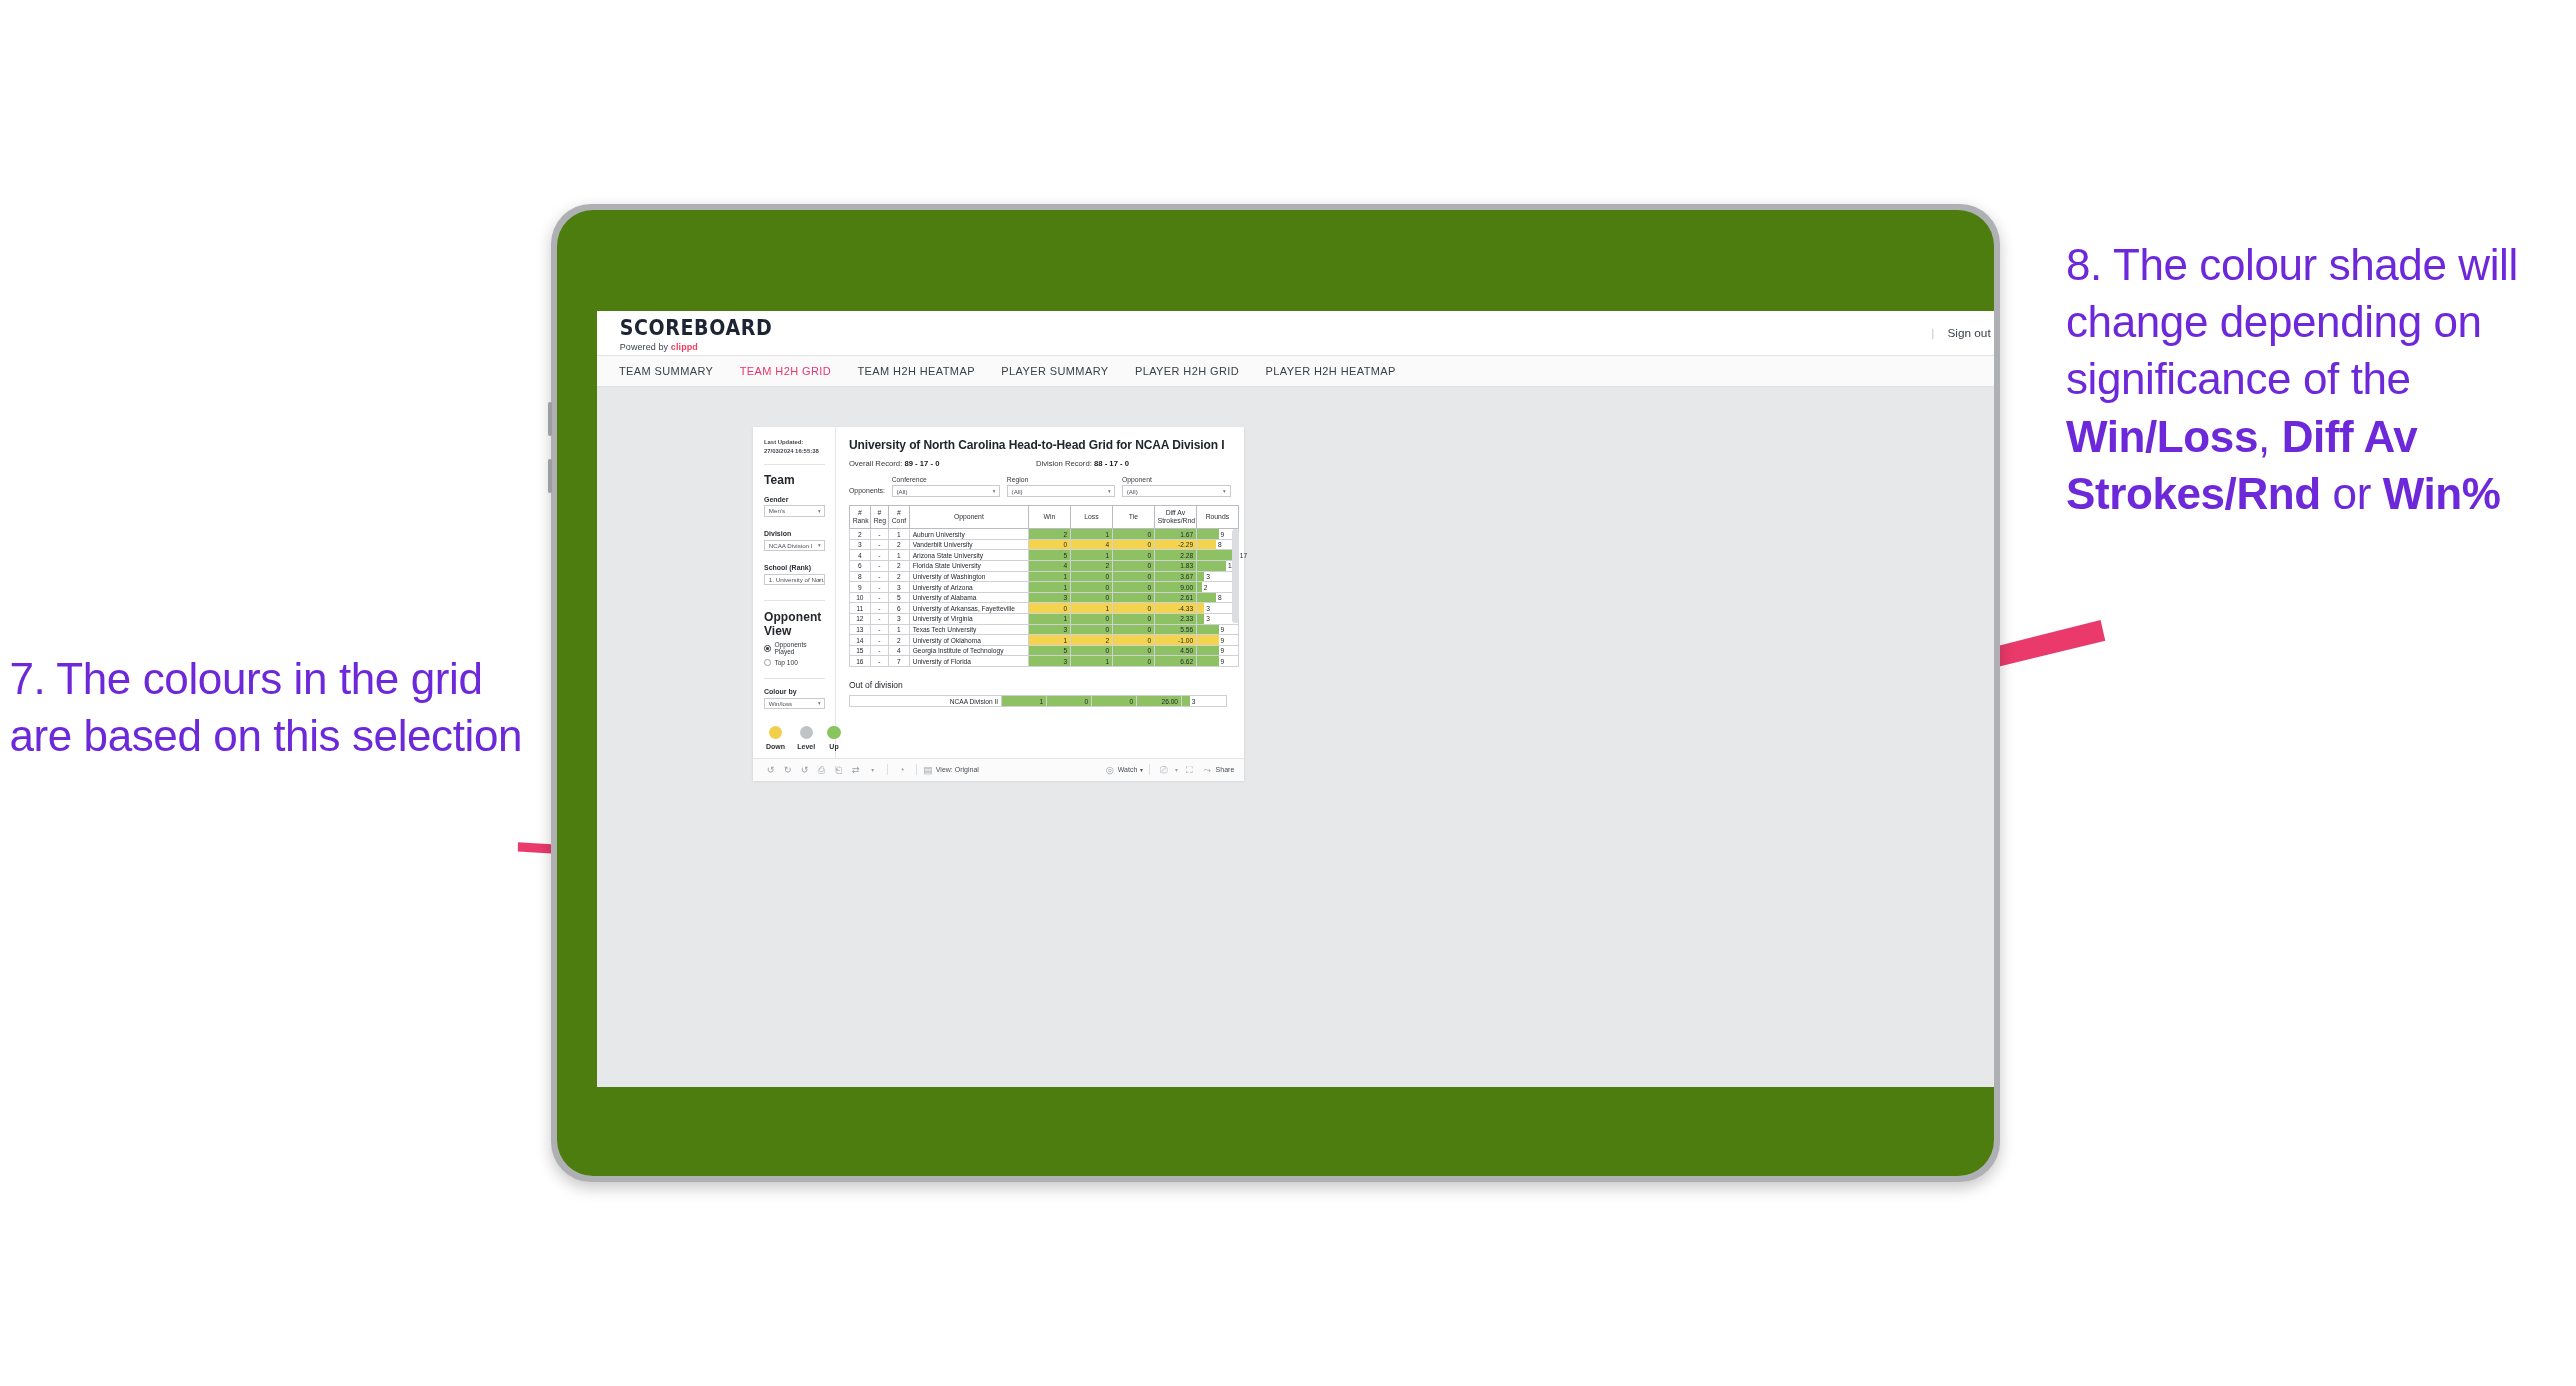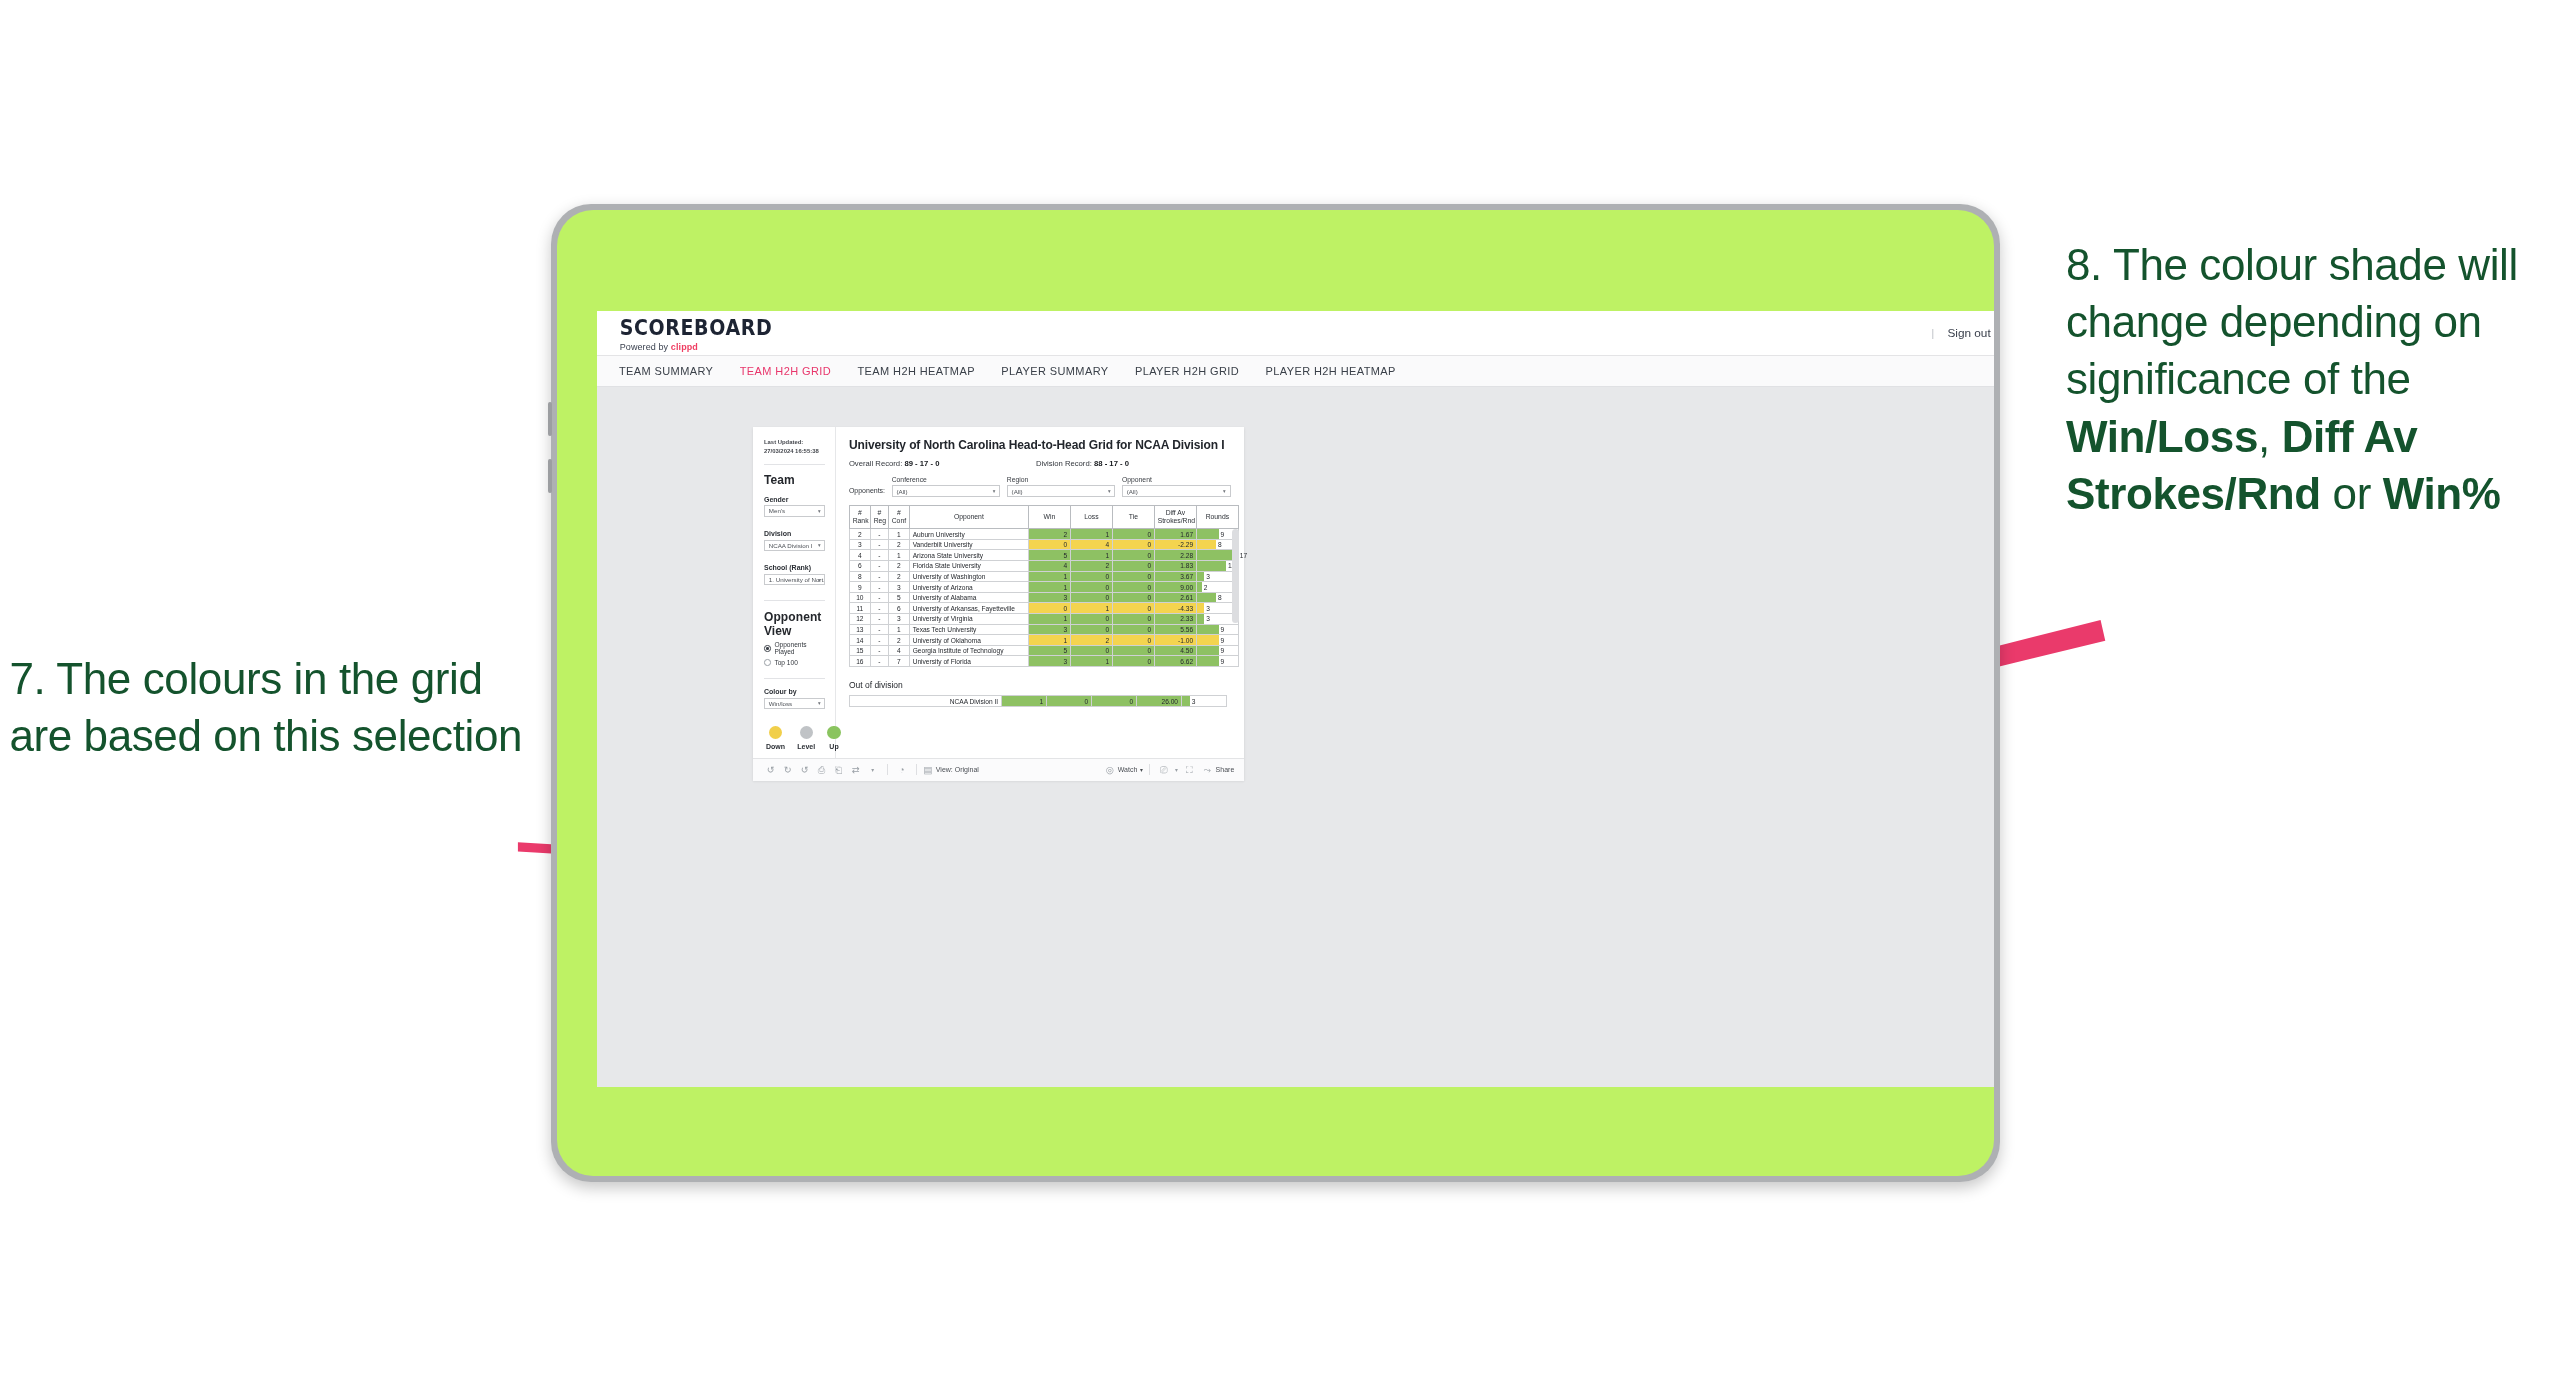--- a/index.html
+++ b/index.html
@@ -7,21 +7,21 @@
     width: 2576px; height: 1386px;
     background: #ffffff;
     font-family: "Liberation Sans", sans-serif;
     overflow: hidden;
   }
   #stage { position: relative; width: 2576px; height: 1386px; background:#fff; }
 
   
   .anno {
     position: absolute;
-    color: #14532d;
+    color: #6d28d9;
     font-family: "Liberation Sans", sans-serif;
     font-weight: 400;
     letter-spacing: -0.4px;
   }
   #anno-left {
     left: 9.4px; top: 650px;
     width: 529px;
     font-size: 44px;
     line-height: 1.30;
   }
@@ -40,21 +40,21 @@
     position: absolute;
     left: 551px; top: 204px;
     width: 1449px; height: 978px;
     background: #aeb0b3;
     border-radius: 40px;
     padding: 5.7px;
     box-shadow: 0 5.7px 15px rgba(0,0,0,.22);
   }
   #tablet-inner {
     width: 100%; height: 100%;
-    background: #bef264;
+    background: #4d7c0f;
     border-radius: 36px;
     position: relative;
     overflow: hidden;
   }
   
   .frame-btn { position:absolute; background:#9c9ea1; border-radius:1.9px; }
 
   #screen {
     position: absolute;
     left: 40px; top: 101px;

